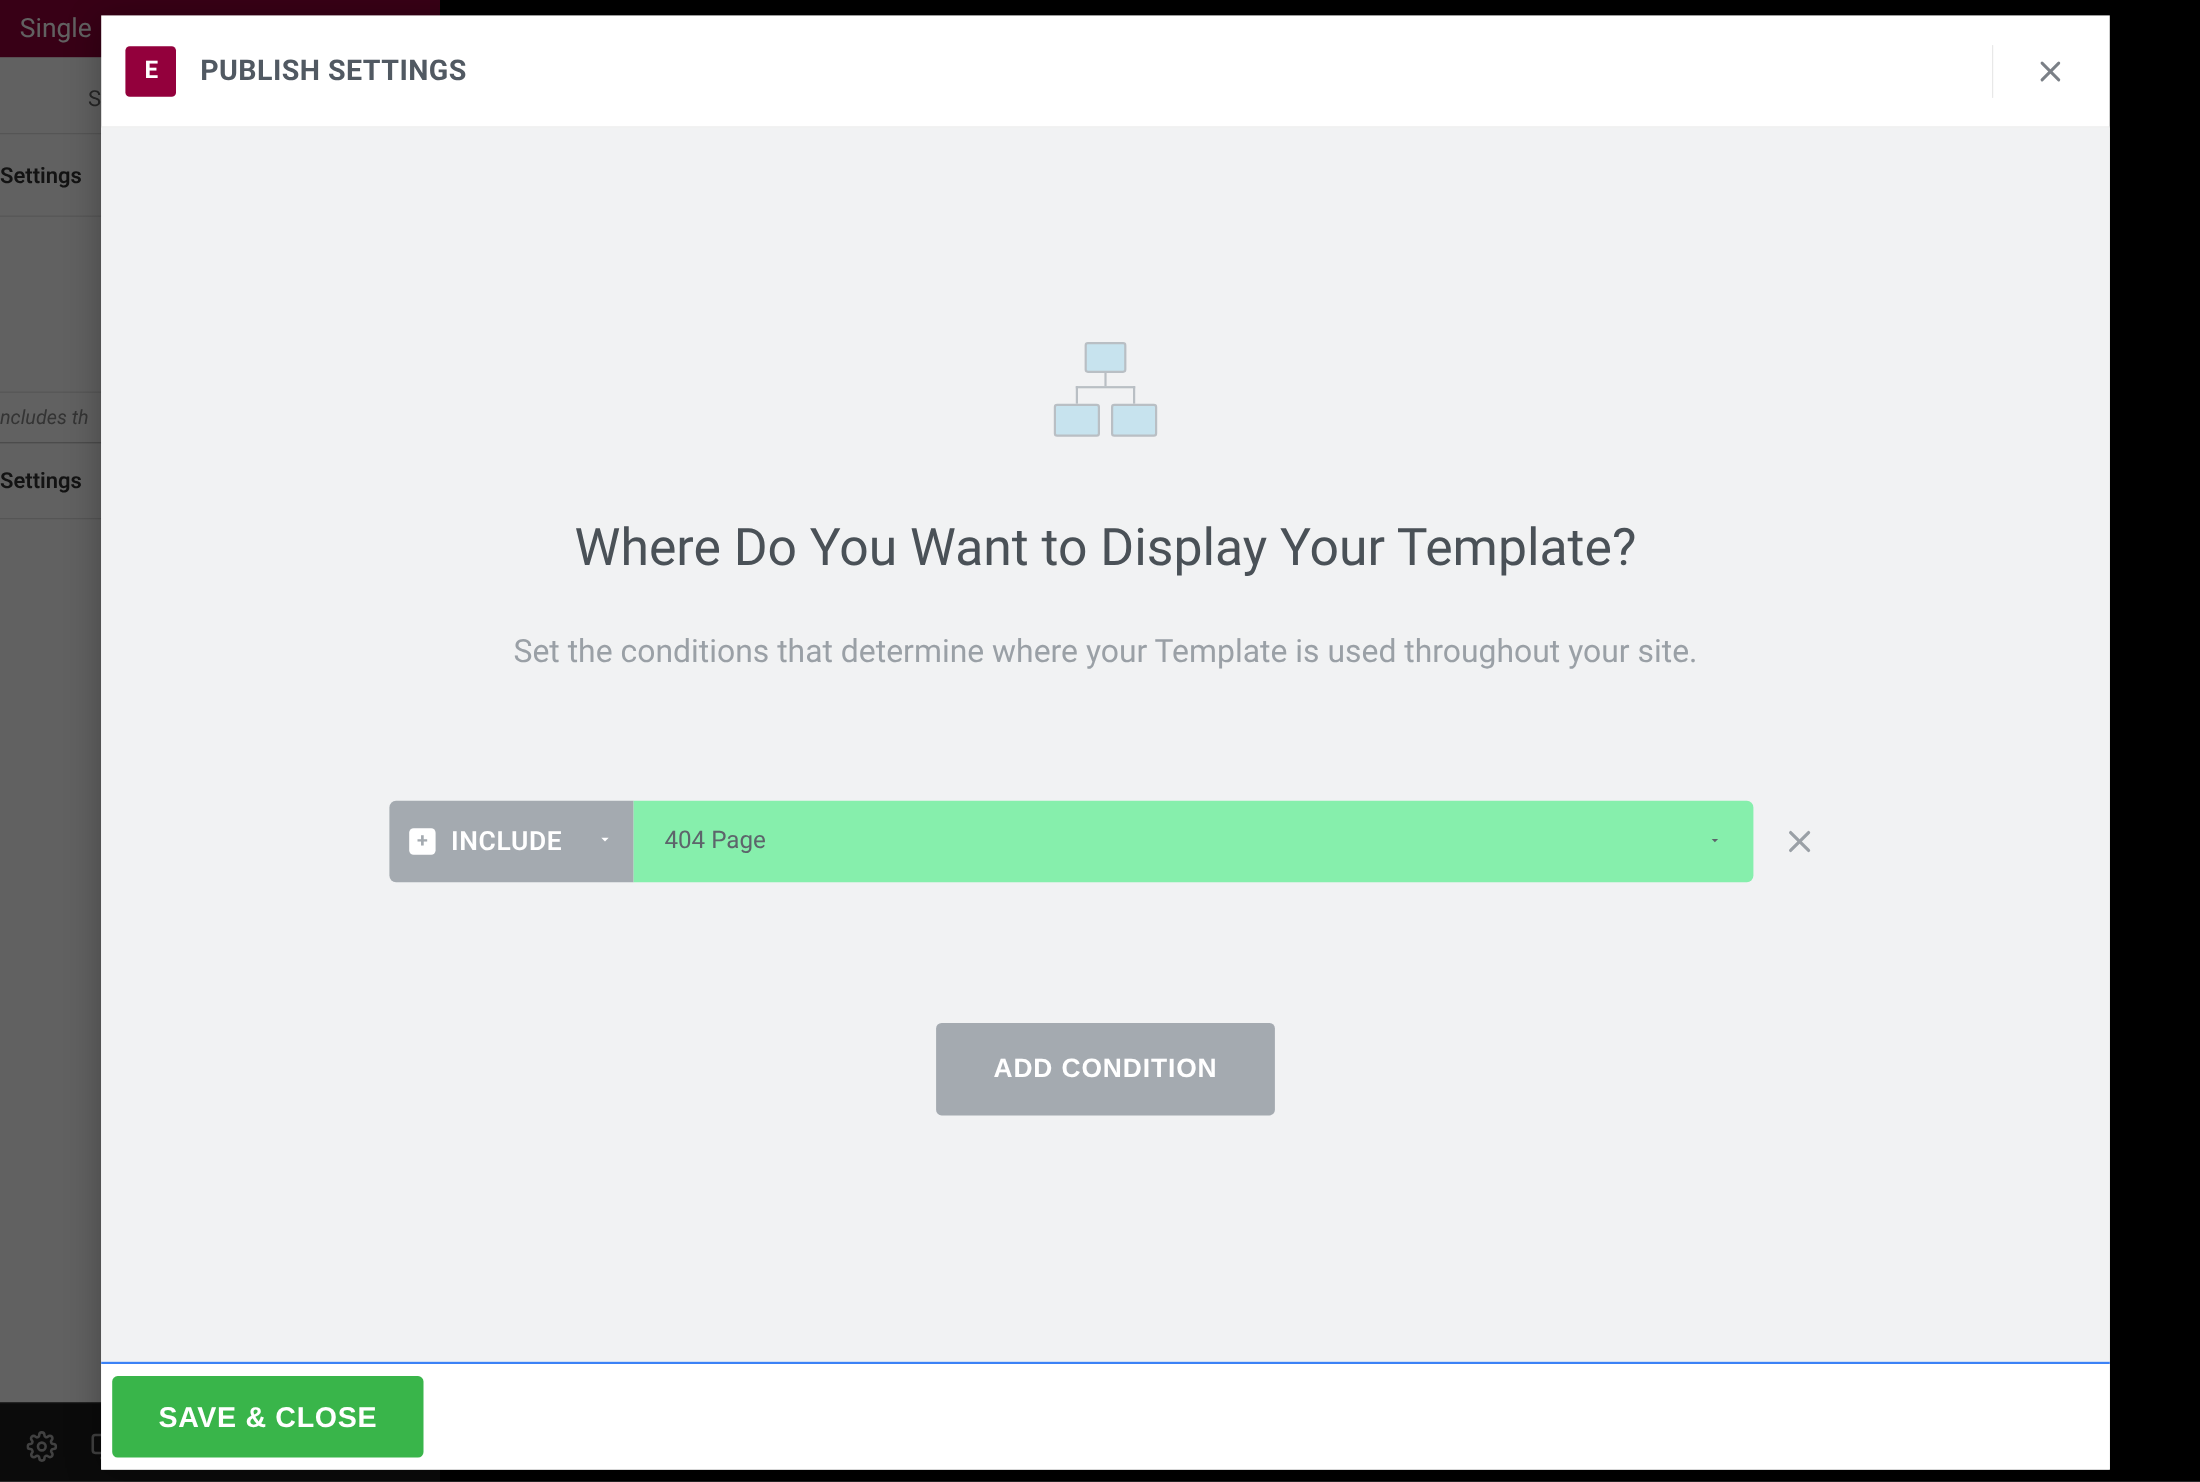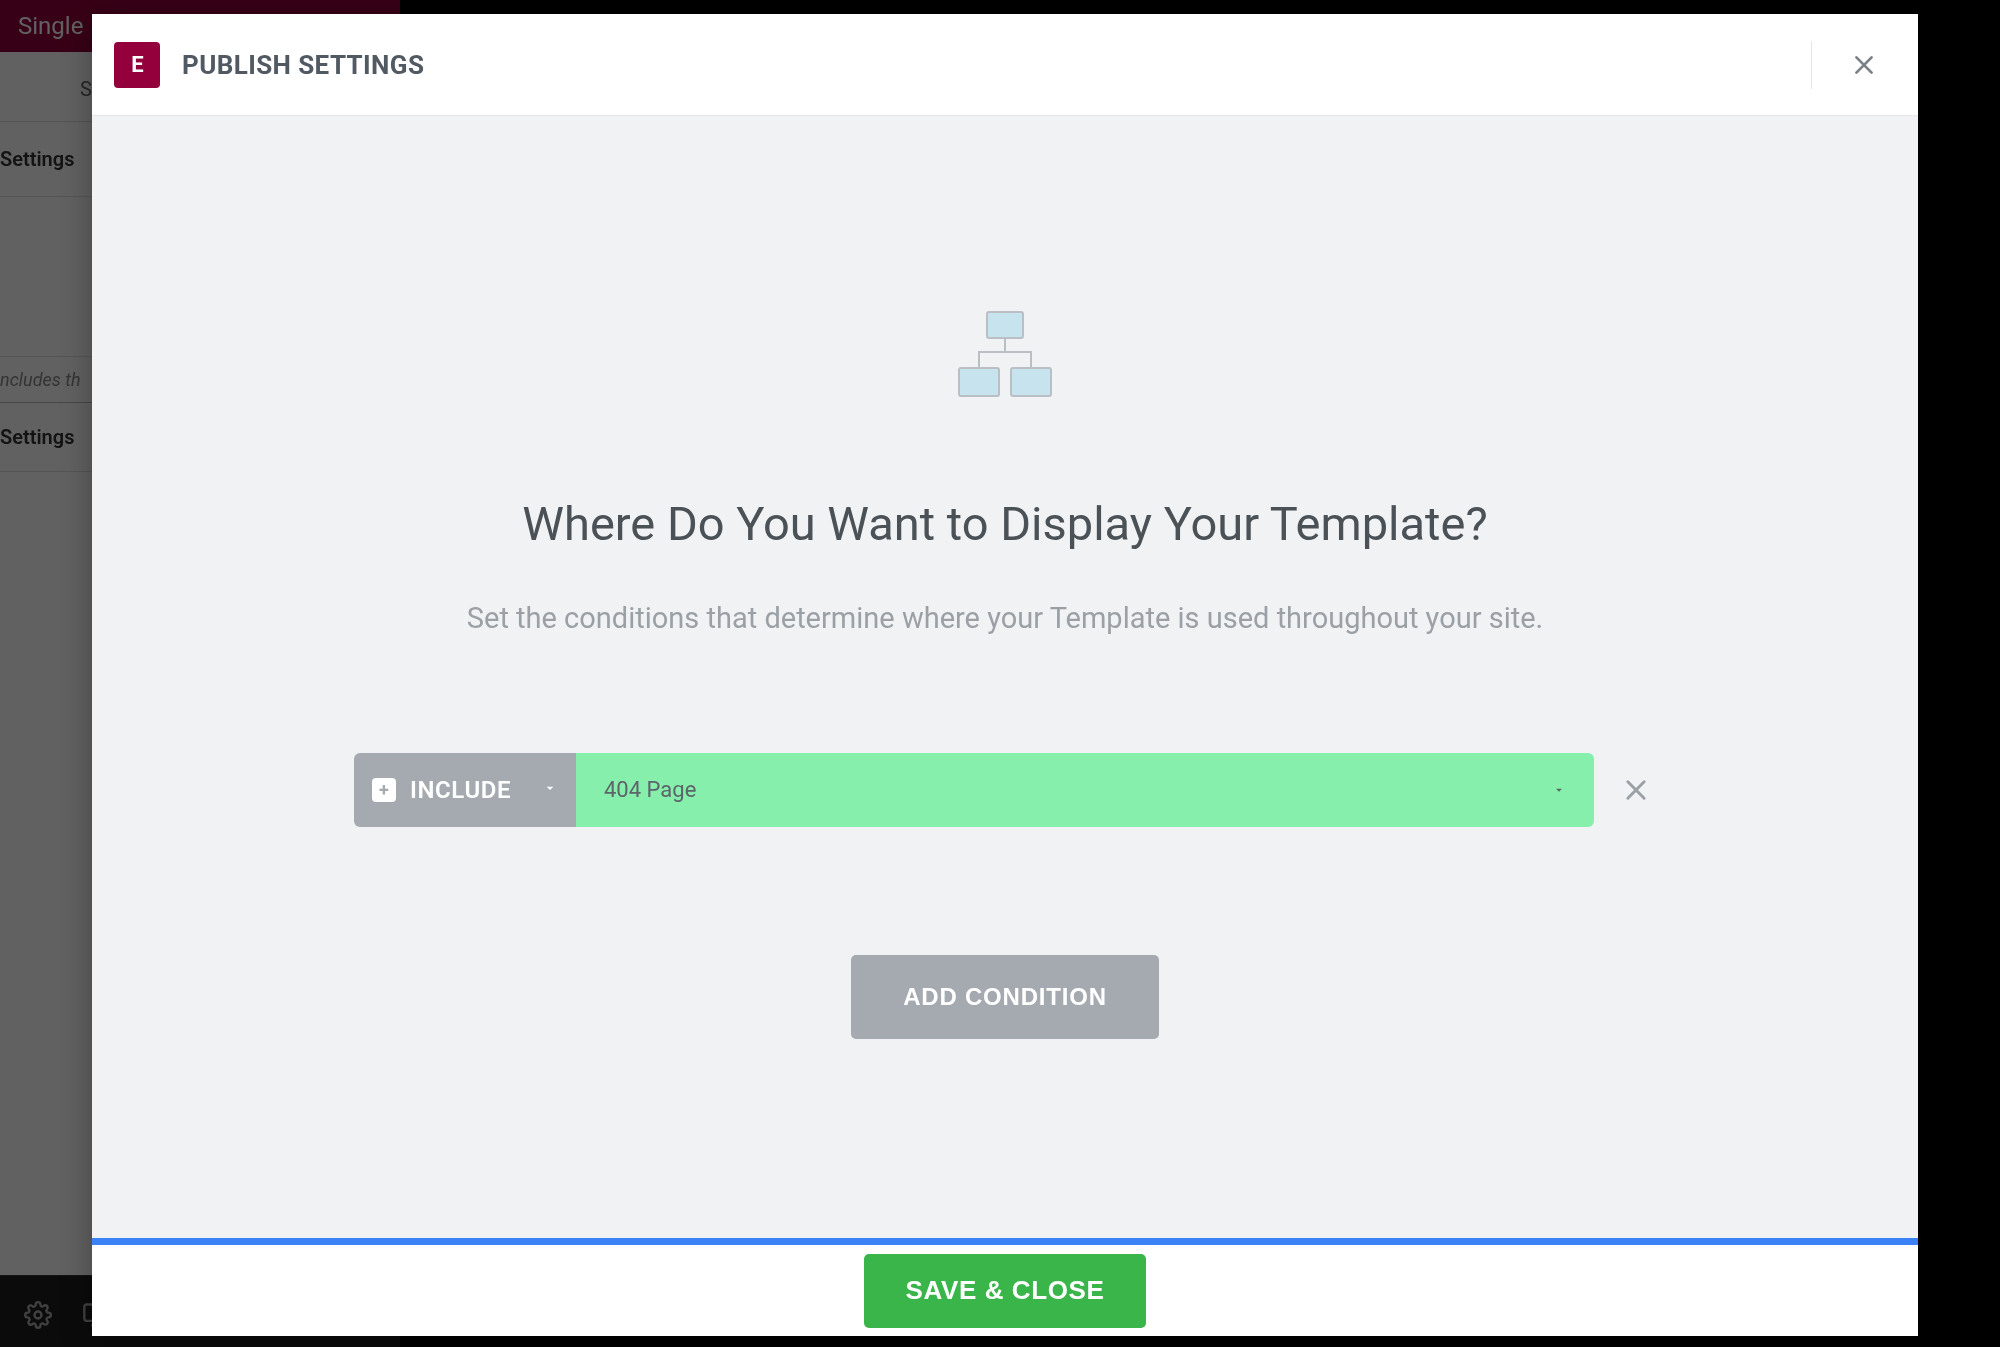--- a/index.html
+++ b/index.html
@@ -181,21 +181,21 @@
     .hero-icon .node.top   { width: 38px; height: 28px; left: 28px; top: 0; }
     .hero-icon .node.left  { width: 42px; height: 30px; left: 0;  top: 56px; }
     .hero-icon .node.right { width: 42px; height: 30px; left: 52px; top: 56px; }
     .hero-icon .line { position: absolute; background: #b9bfc4; }
     .hero-icon .line.v1 { width: 2px; height: 12px; left: 46px; top: 28px; }
     .hero-icon .line.h  { width: 54px; height: 2px; left: 20px; top: 40px; }
     .hero-icon .line.v2 { width: 2px; height: 16px; left: 20px; top: 40px; }
     .hero-icon .line.v3 { width: 2px; height: 16px; left: 72px; top: 40px; }
 
     .hero-title {
-      margin-top: 99px;
+      margin-top: 74px;
       color: #4a5157;
       font-size: 47px;
       font-weight: 400;
     }
     .hero-desc {
       margin-top: 46px;
       color: #9aa0a6;
       font-size: 29px;
       line-height: 1.5;
       text-align: right;
@@ -268,24 +268,24 @@
       font-size: 24px;
       font-weight: 700;
       letter-spacing: 0.8px;
       border-radius: 5px;
       cursor: pointer;
     }
 
     .modal-footer {
       height: 98px;
       background: #fff;
-      border-top: 7px solid #3b82f6;
-      display: flex;
-      align-items: center;
-      justify-content: center;
+      border-top: 2px solid #3b82f6;
+      display: flex;
+      align-items: center;
+      justify-content: flex-start;
       padding: 0 10px;
       flex-shrink: 0;
     }
     .save-close-btn {
       background: #39b54a;
       color: #fff;
       border: none;
       height: 74px;
       padding: 0 42px;
       font-size: 26px;

